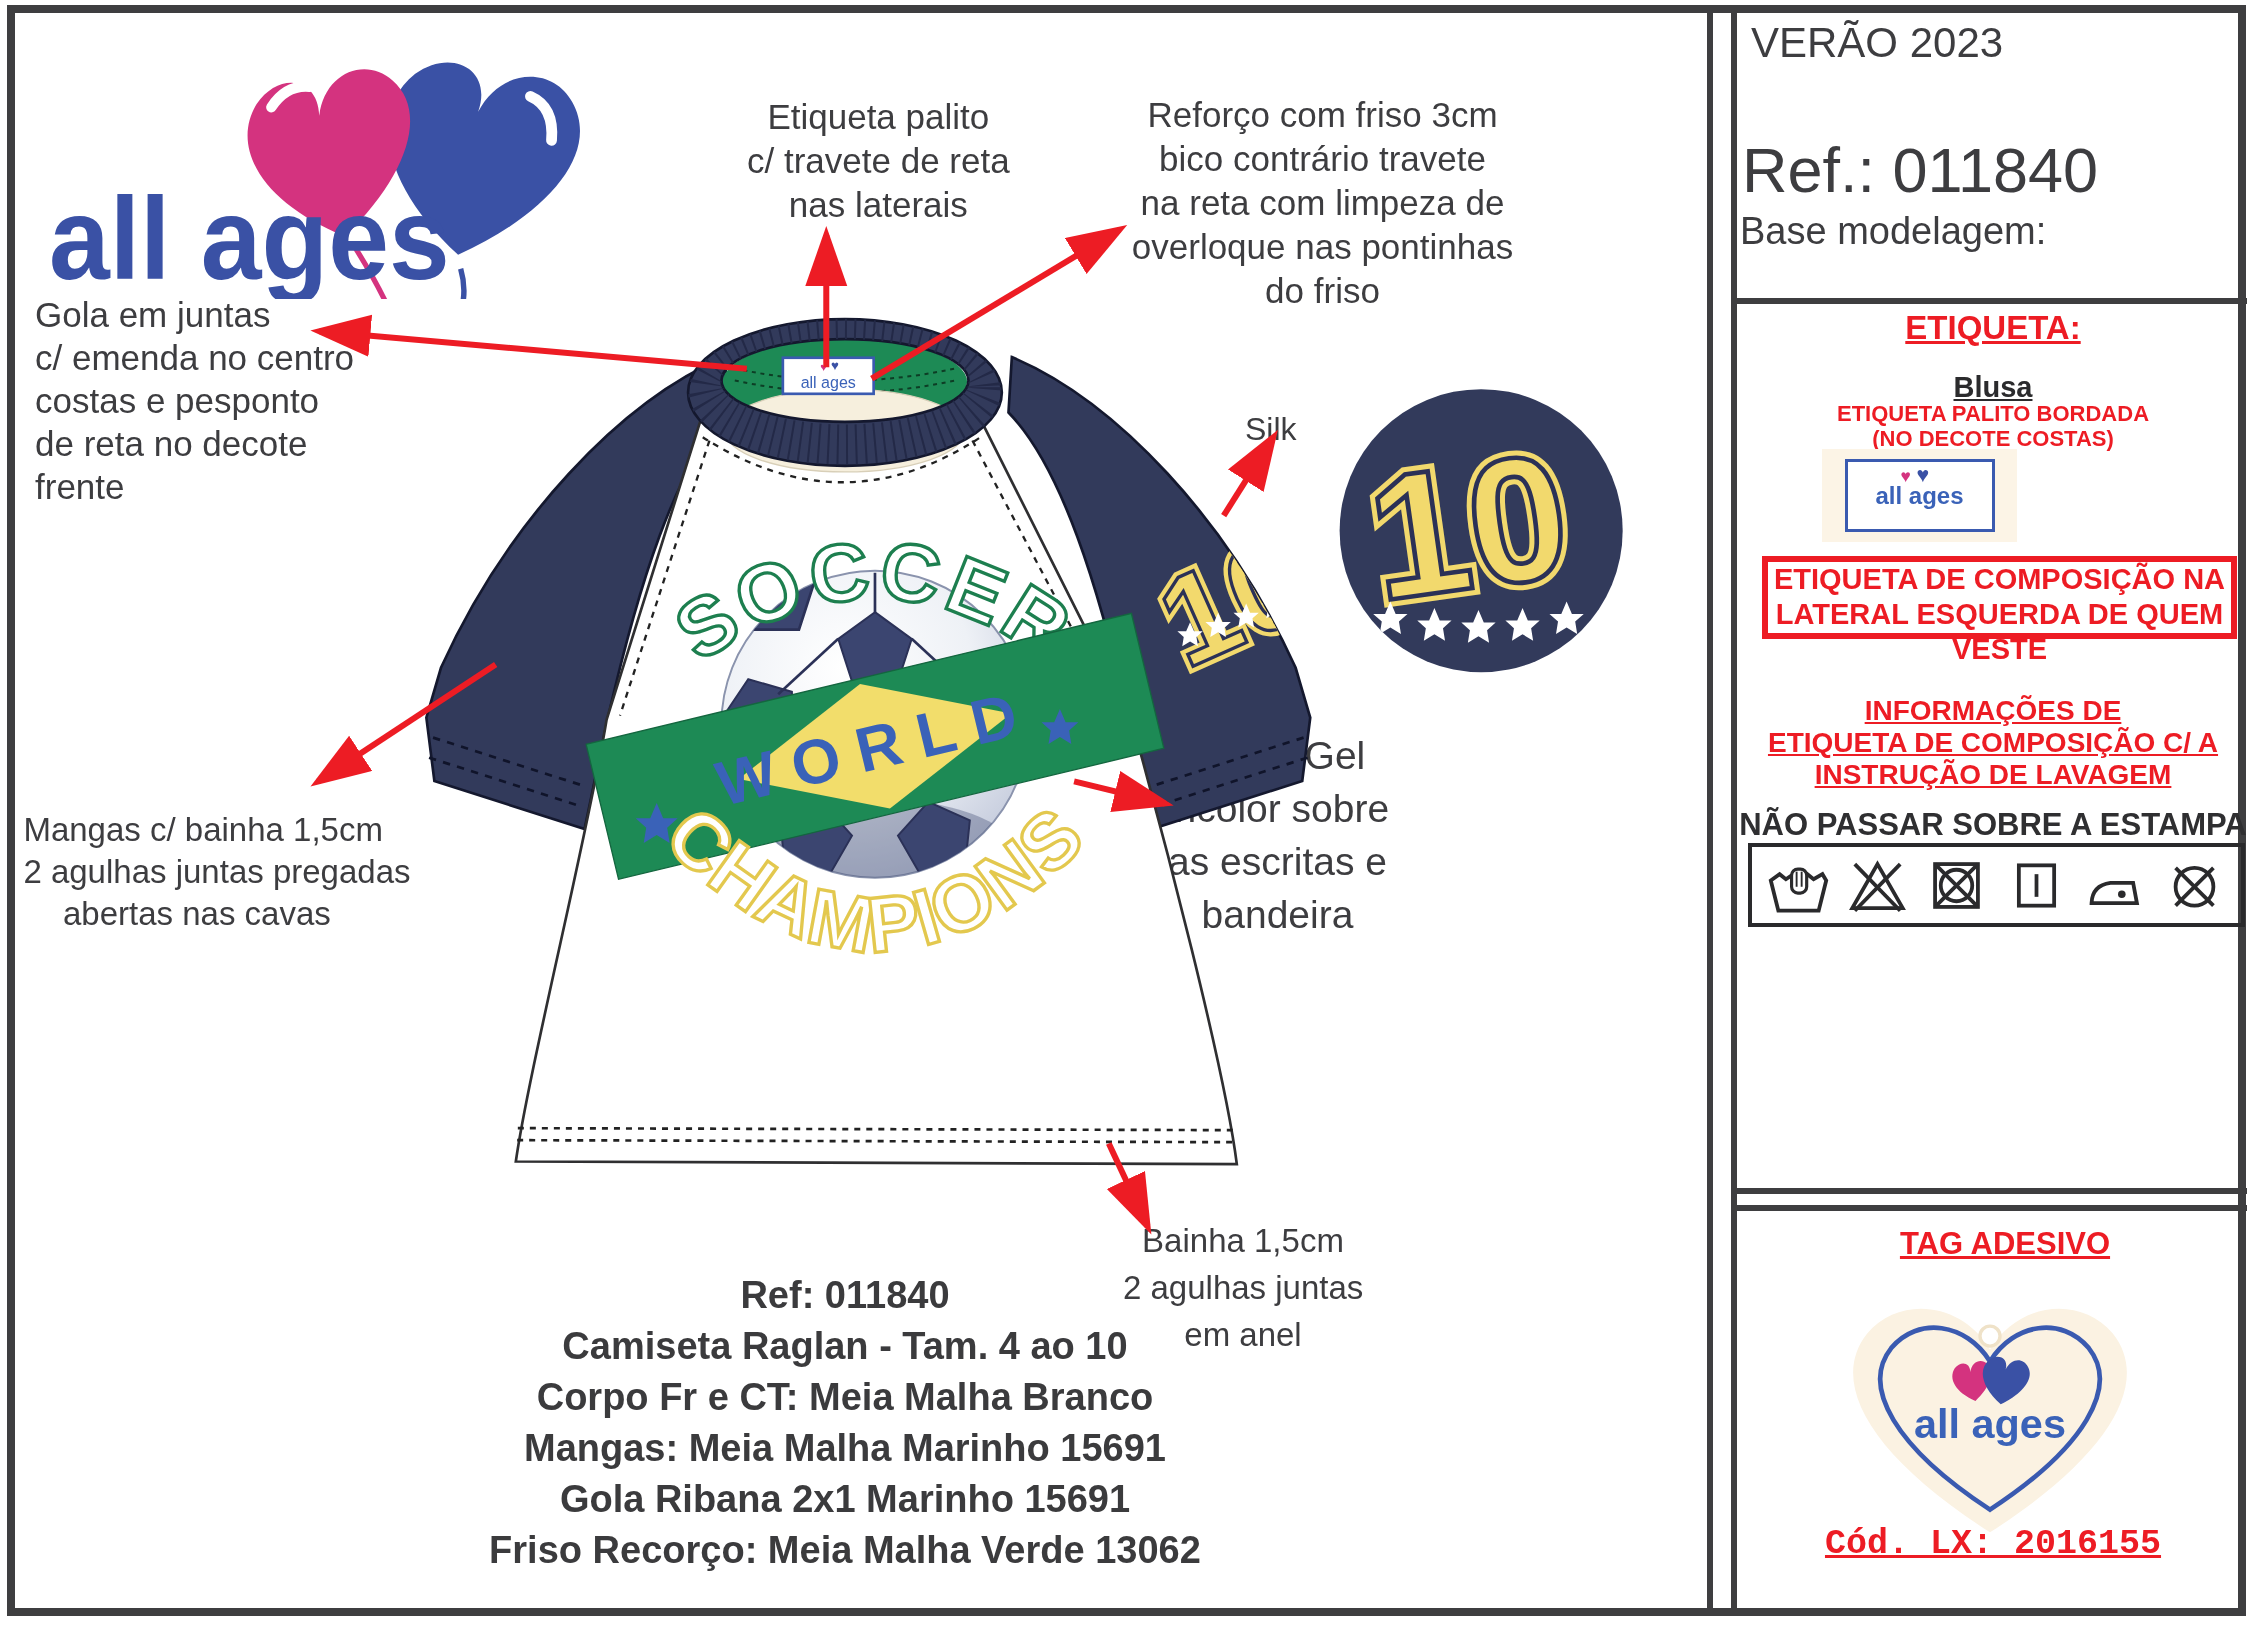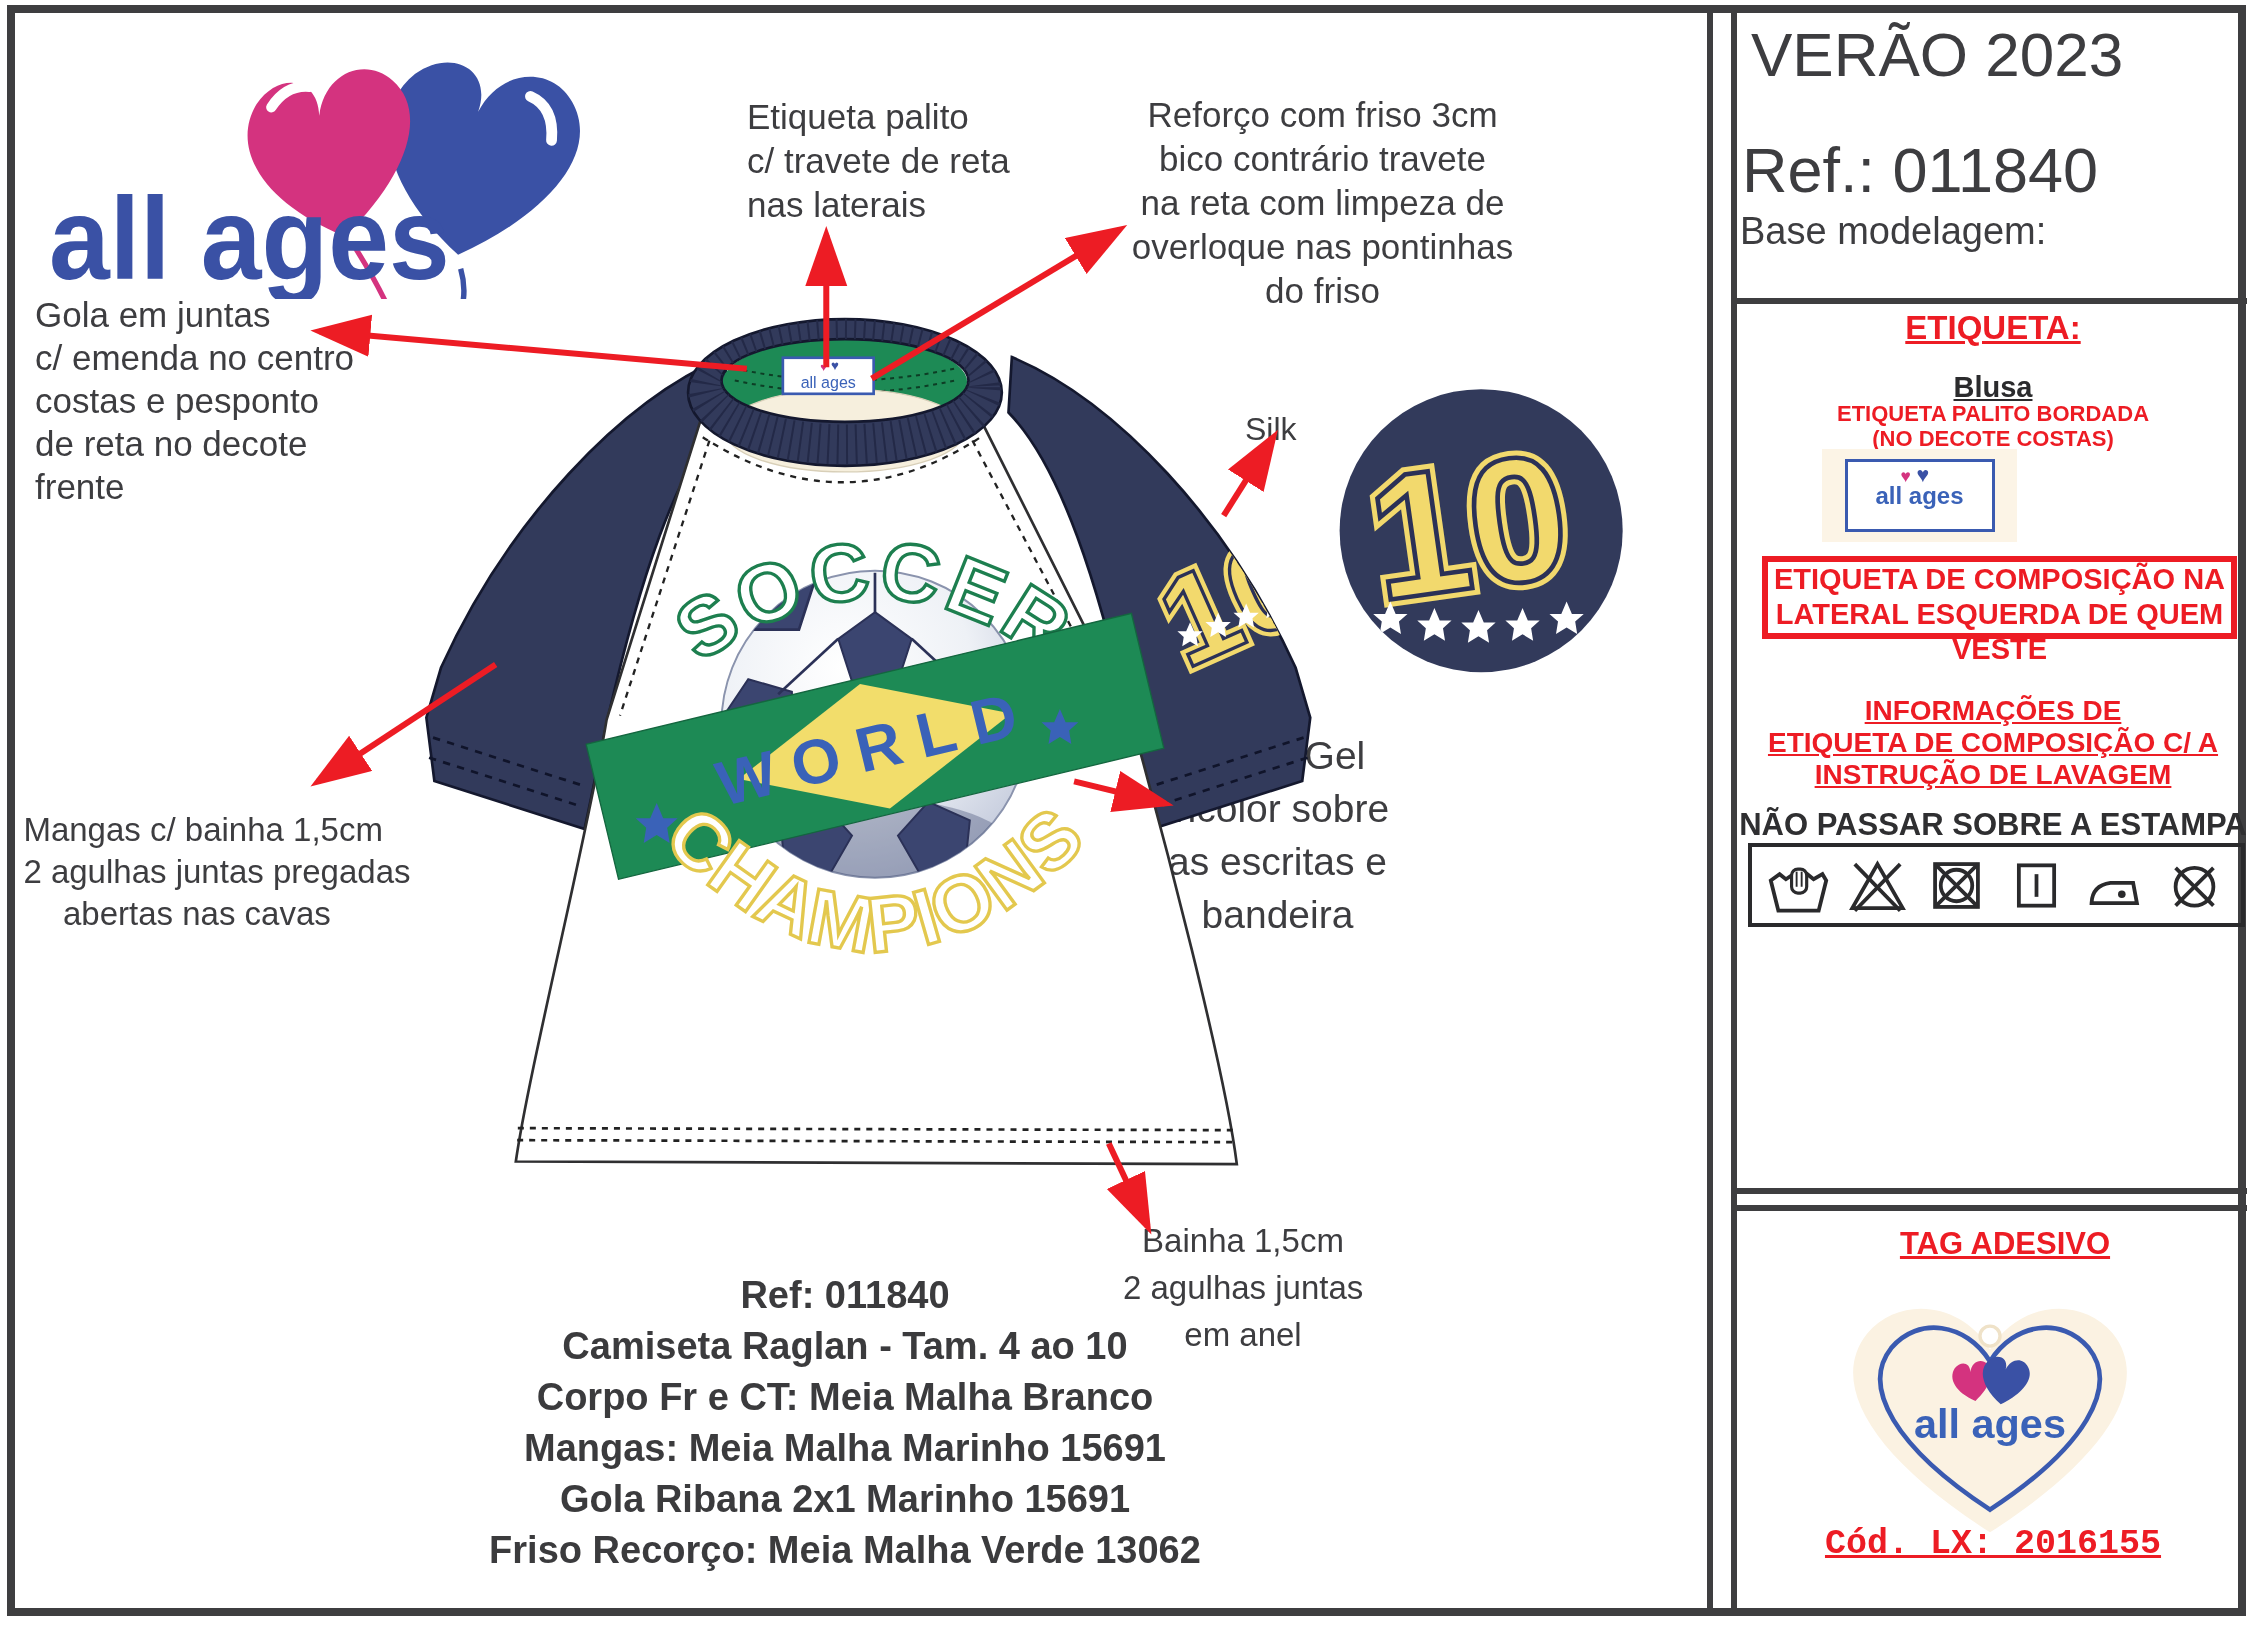--- a/index.html
+++ b/index.html
@@ -54,21 +54,21 @@
   </svg>
 
   <div class="ann" style="left:35px;top:293px;font-size:35px;line-height:43px;">
     <div>Gola em juntas</div>
     <div>c/ emenda no centro</div>
     <div>costas e pesponto</div>
     <div>de reta no decote</div>
     <div>frente</div>
   </div>
 
-  <div class="ann" style="left:747px;top:95px;font-size:35px;line-height:44px;">
+  <div class="ann" style="left:747px;top:95px;font-size:35px;line-height:44px;text-align:center;">
     <div>Etiqueta palito</div>
     <div>c/ travete de reta</div>
     <div>nas laterais</div>
   </div>
 
   <div class="ann center" style="left:1089px;top:93px;width:467px;font-size:35px;line-height:44px;">
     <div>Reforço com friso 3cm</div>
     <div>bico contrário travete</div>
     <div>na reta com limpeza de</div>
     <div>overloque nas pontinhas</div>
@@ -245,21 +245,21 @@
       <line x1="1118" y1="552" x2="478" y2="496" marker-end="url(#ah)"></line>
       <line x1="1237" y1="550" x2="1237" y2="352" marker-end="url(#ah)"></line>
       <line x1="1305" y1="567" x2="1676" y2="344" marker-end="url(#ah)"></line>
       <line x1="1832" y1="772" x2="1906" y2="655" marker-end="url(#ah)"></line>
       <line x1="1608" y1="1170" x2="1744" y2="1203" marker-end="url(#ah)"></line>
       <line x1="742" y1="995" x2="476" y2="1170" marker-end="url(#ah)"></line>
       <line x1="1660" y1="1712" x2="1718" y2="1836" marker-end="url(#ah)"></line>
     </g>
   </svg>
 
-  <div class="ann" style="left:1751px;top:18.7px;font-size:62px;">VERÃO 2023</div>
+  <div class="ann" style="left:1751px;top:18.7px;font-size:42px;">VERÃO 2023</div>
   <div class="ann" style="left:1742px;top:134px;font-size:63px;">Ref.: 011840</div>
   <div class="ann" style="left:1740px;top:210px;font-size:38px;">Base modelagem:</div>
 
   <div class="ann center red bold u" style="left:1737px;top:309px;width:512px;font-size:33px;">ETIQUETA:</div>
   <div class="ann center bold u" style="left:1737px;top:371px;width:512px;font-size:29px;color:#2b2b2d;">Blusa</div>
   <div class="ann center red bold" style="left:1737px;top:401px;width:512px;font-size:22px;line-height:25px;">
     <div>ETIQUETA PALITO BORDADA</div>
     <div>(NO DECOTE COSTAS)</div>
   </div>
 

